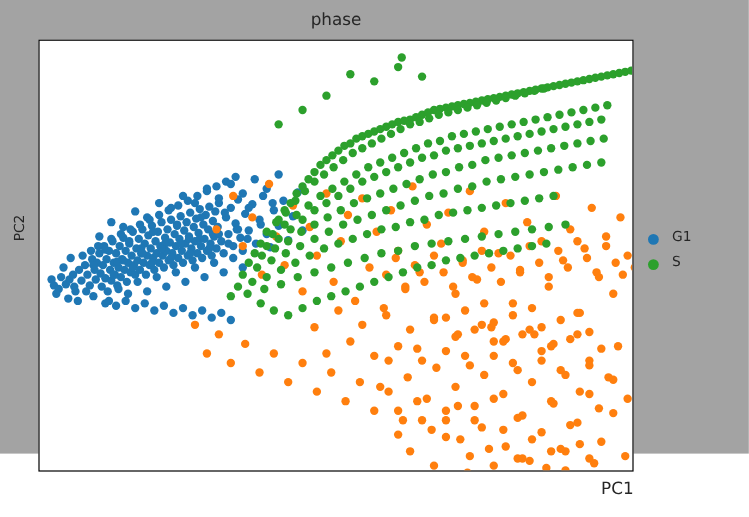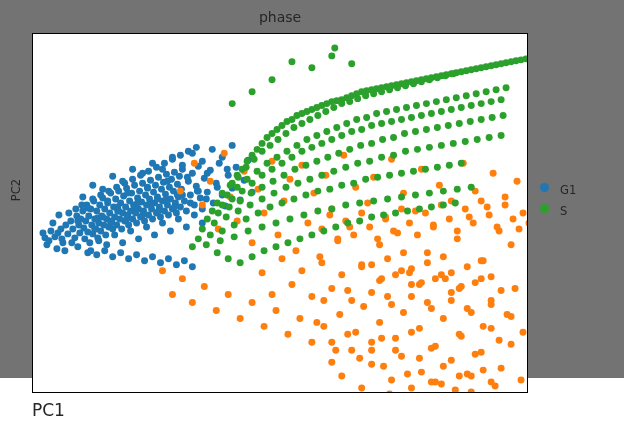--- a/index.html
+++ b/index.html
@@ -12,21 +12,21 @@
     height: 431px;
     font-family: "DejaVu Sans", sans-serif;
     overflow: hidden;
     position: relative;
   }
   #figure {
     position: absolute;
     left: 0; top: 0;
     width: 624px;
     height: 378px;
-    background: #737373;
+    background: #a3a3a3;
   }
   #title {
     position: absolute;
     left: 32px;
     top: 8px;
     width: 496px;
     text-align: center;
     font-size: 14px;
     color: #262626;
     line-height: 18px;
@@ -47,22 +47,22 @@
     left: 0; top: 0;
     width: 100%;
     height: 100%;
     display: block;
   }
   #xlabel {
     position: absolute;
     left: 32px;
     top: 400px;
     width: 496px;
-    text-align: left;
-    font-size: 17px;
+    text-align: right;
+    font-size: 14px;
     color: #262626;
   }
   #ylabel {
     position: absolute;
     left: -14px;
     top: 183px;
     width: 60px;
     text-align: center;
     font-size: 11.5px;
     color: #262626;
@@ -70,21 +70,21 @@
     transform-origin: center center;
   }
   #legend {
     position: absolute;
     left: 540px;
     top: 183px;
     width: 80px;
   }
   .legend-row {
     display: flex;
-    align-items: flex-start;
+    align-items: flex-end;
     height: 21px;
   }
   .legend-swatch {
     width: 9px;
     height: 9px;
     border-radius: 50%;
     margin-right: 11px;
     flex: 0 0 auto;
   }
   .legend-text {

